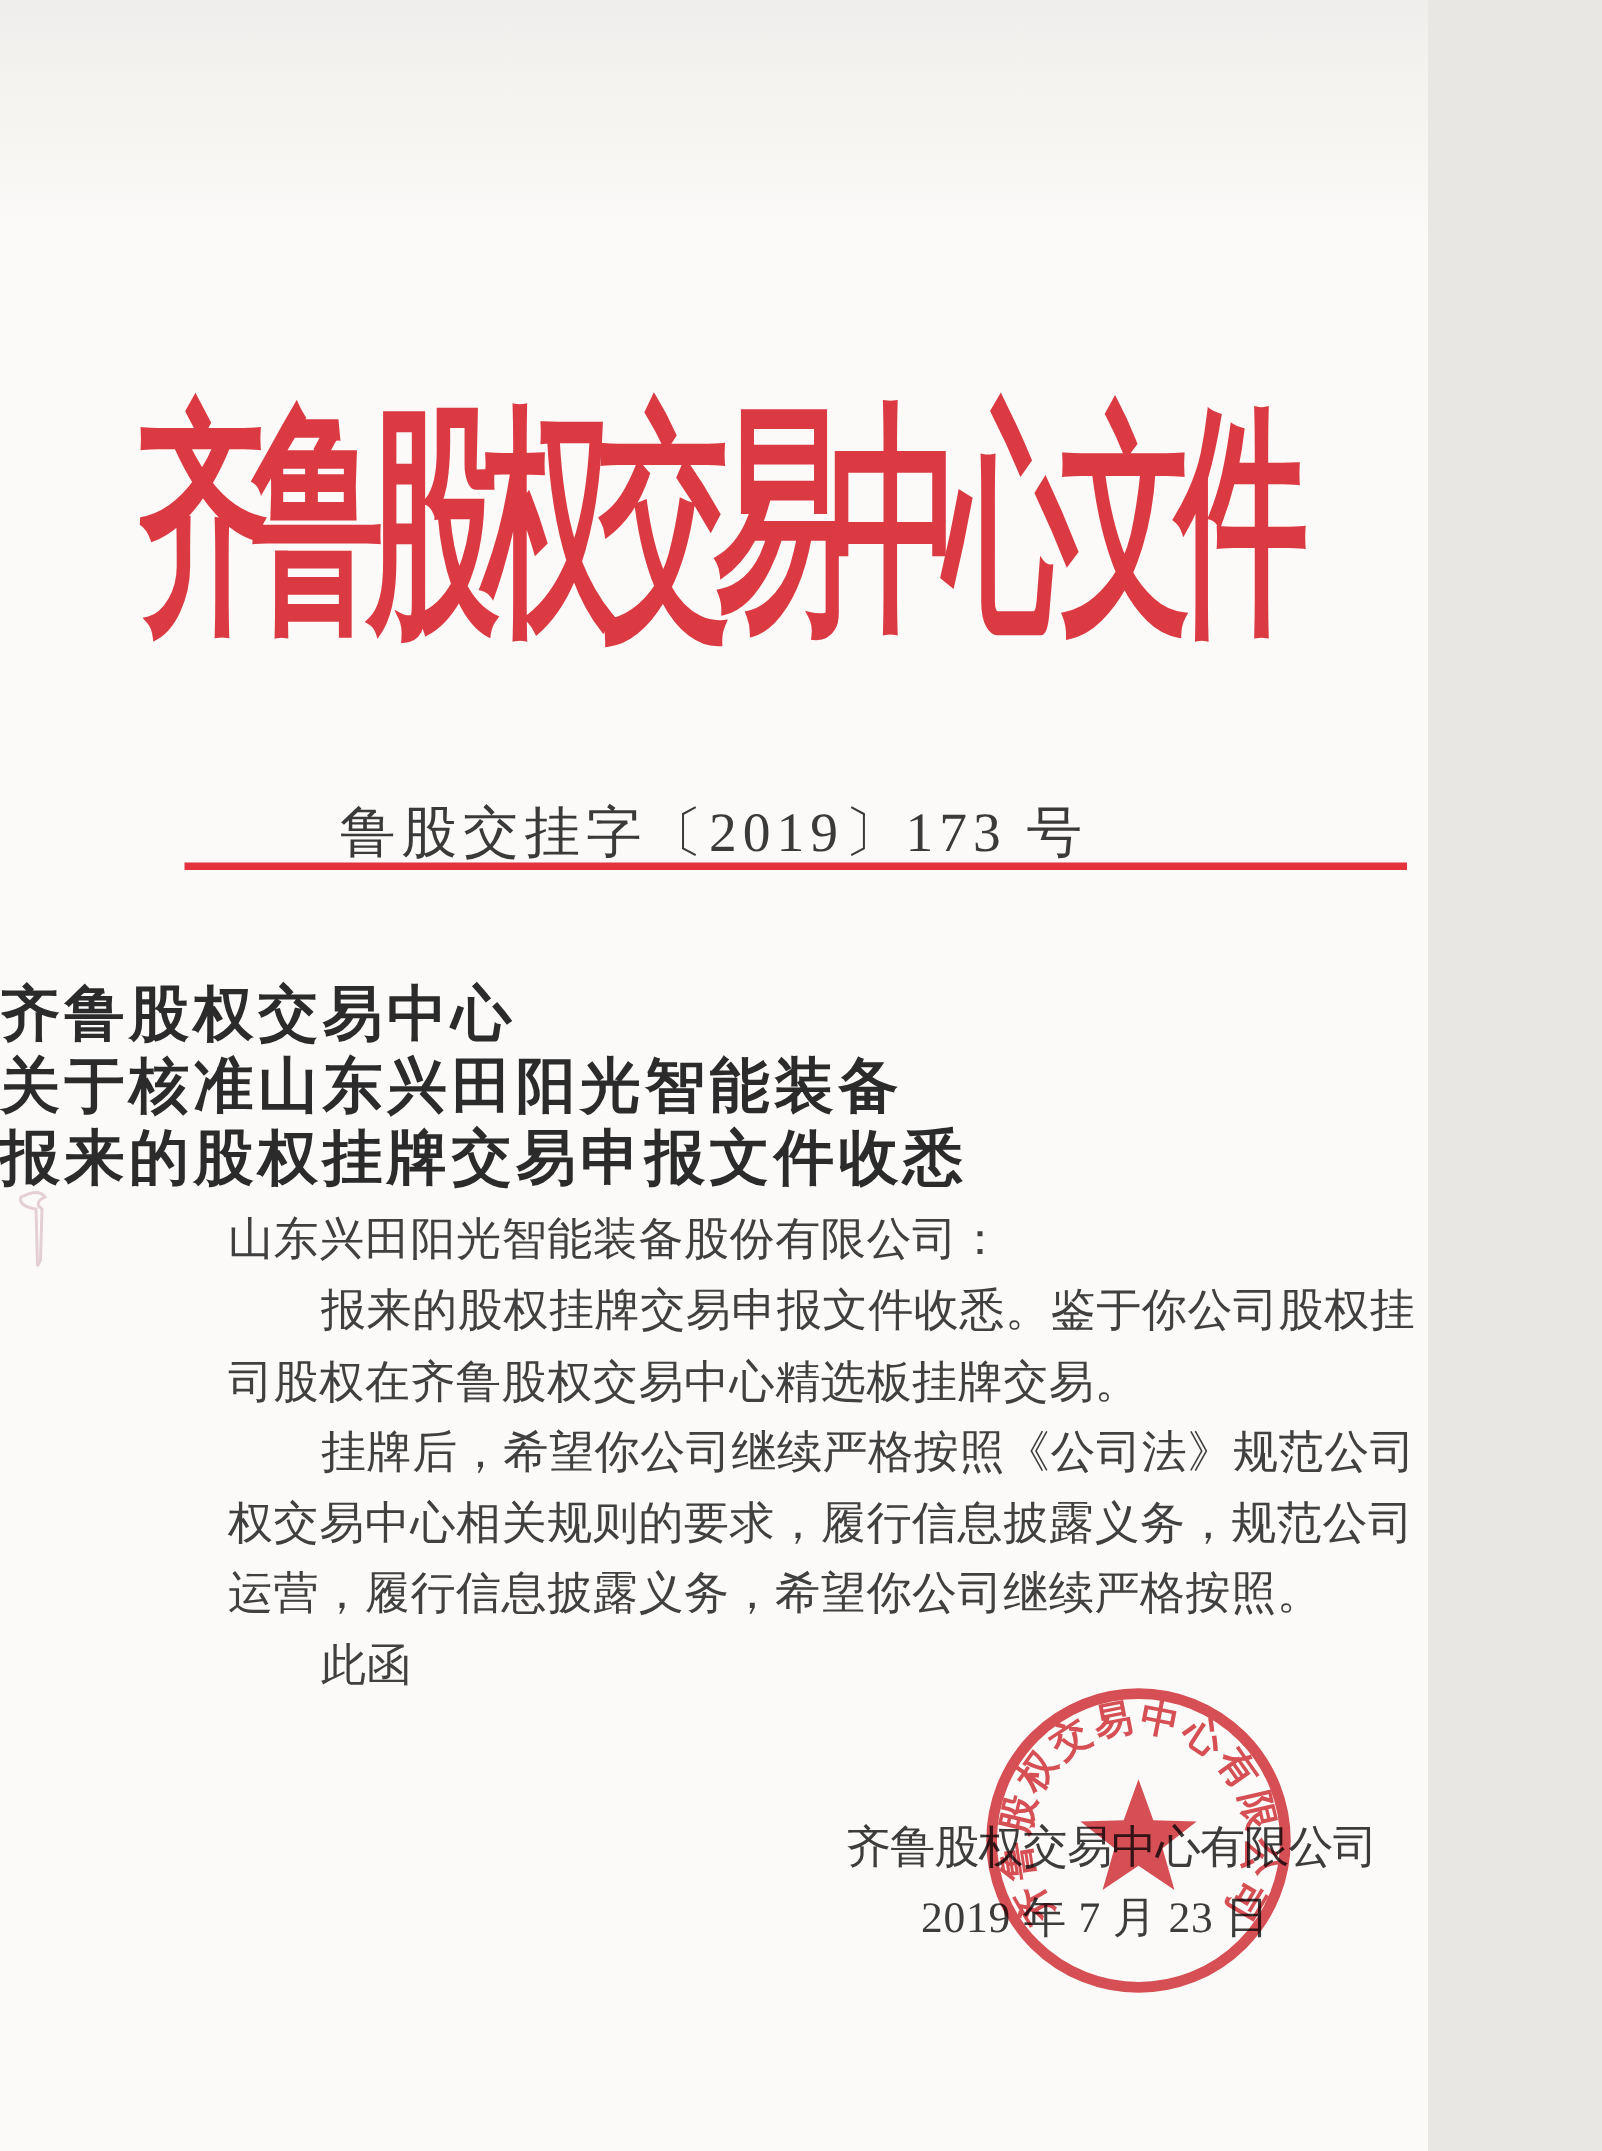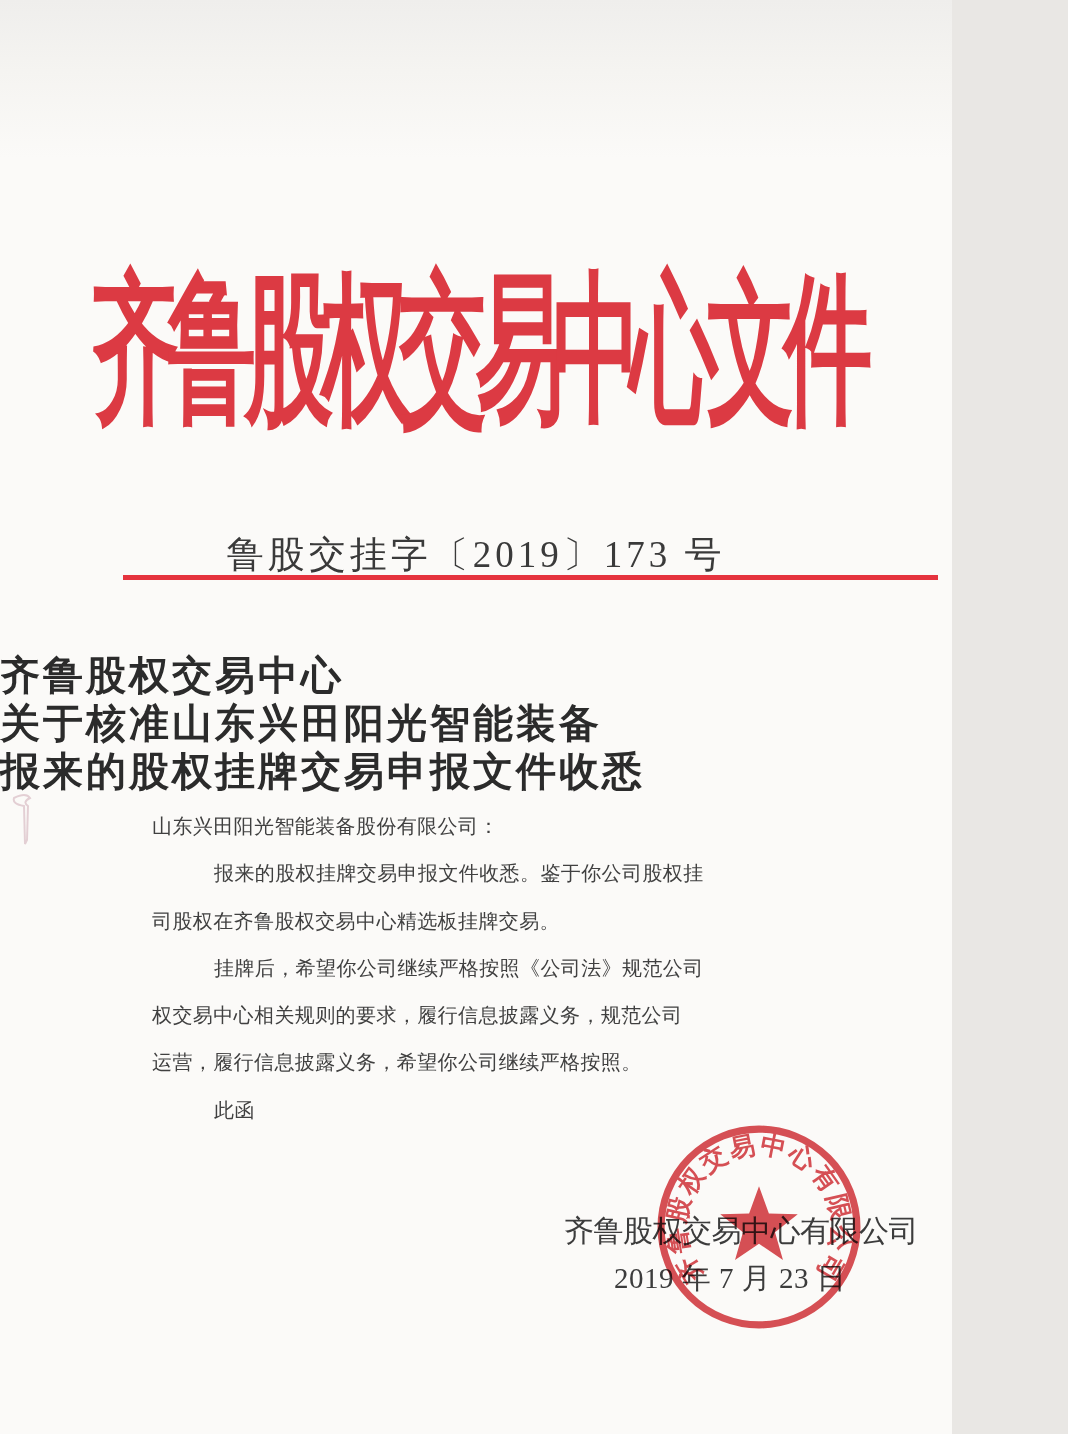--- a/index.html
+++ b/index.html
@@ -22,21 +22,21 @@
     position:absolute;left:123px;top:575px;width:815px;height:5px;
     background:#e5333e;
   }
   .doc-title{
     position:absolute;top:614px;left:0;width:100%;text-align:left;
     font-weight:bold;color:#2b2b2b;font-size:40px;line-height:48px;
     letter-spacing:3px;white-space:nowrap;margin-top:38px;
   }
   .body-text{
     position:absolute;left:152px;top:803px;width:792px;
-    font-size:20px;line-height:47.3px;letter-spacing:0.4px;color:#404040;
+    font-size:30px;line-height:47.3px;letter-spacing:0.4px;color:#404040;
     white-space:nowrap;
     font-family:Liberation Serif, serif;
   }
   .indent{text-indent:62px;}
   .signature{
     position:absolute;left:564px;top:1211px;
     font-size:30px;letter-spacing:-0.5px;color:#3c3c3c;white-space:nowrap;
   }
   .sign-date{
     position:absolute;left:614px;top:1259px;

